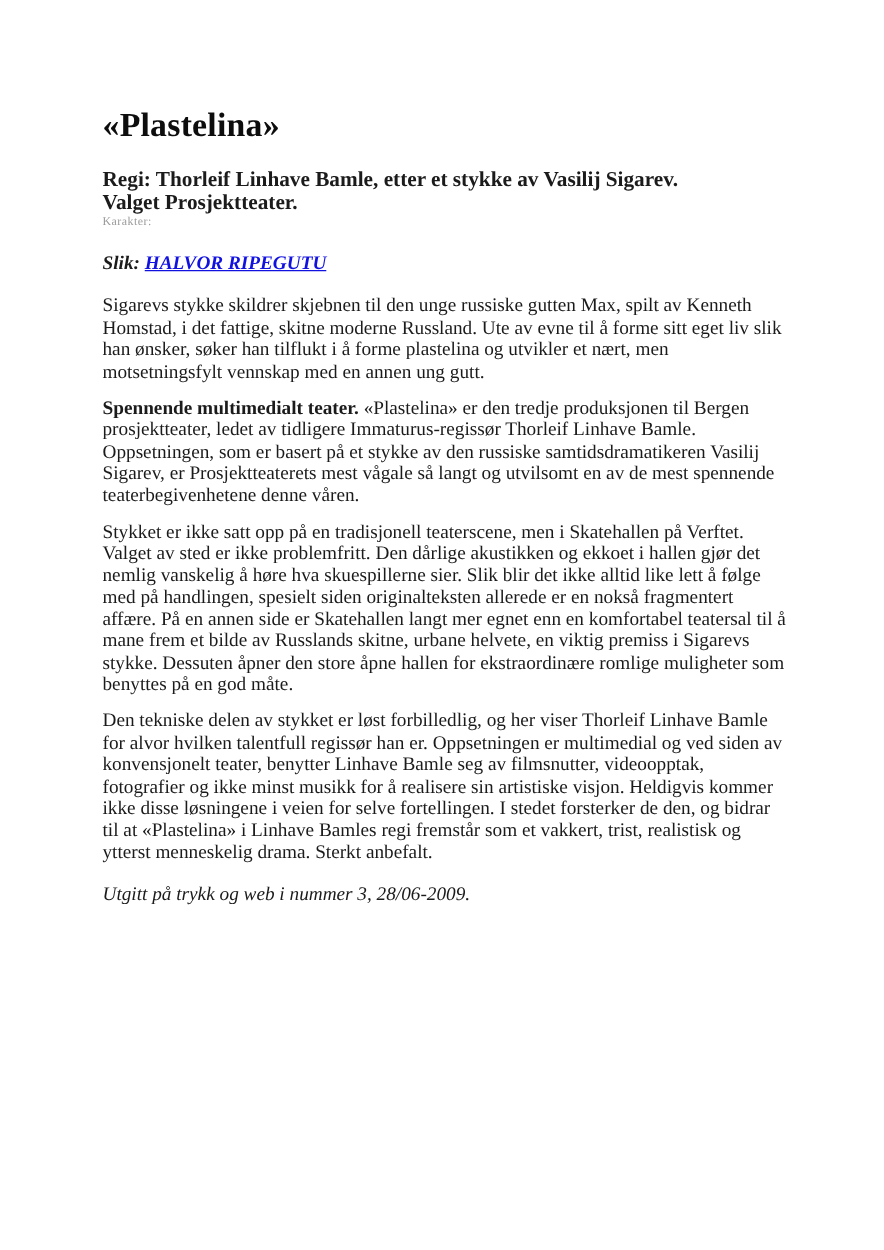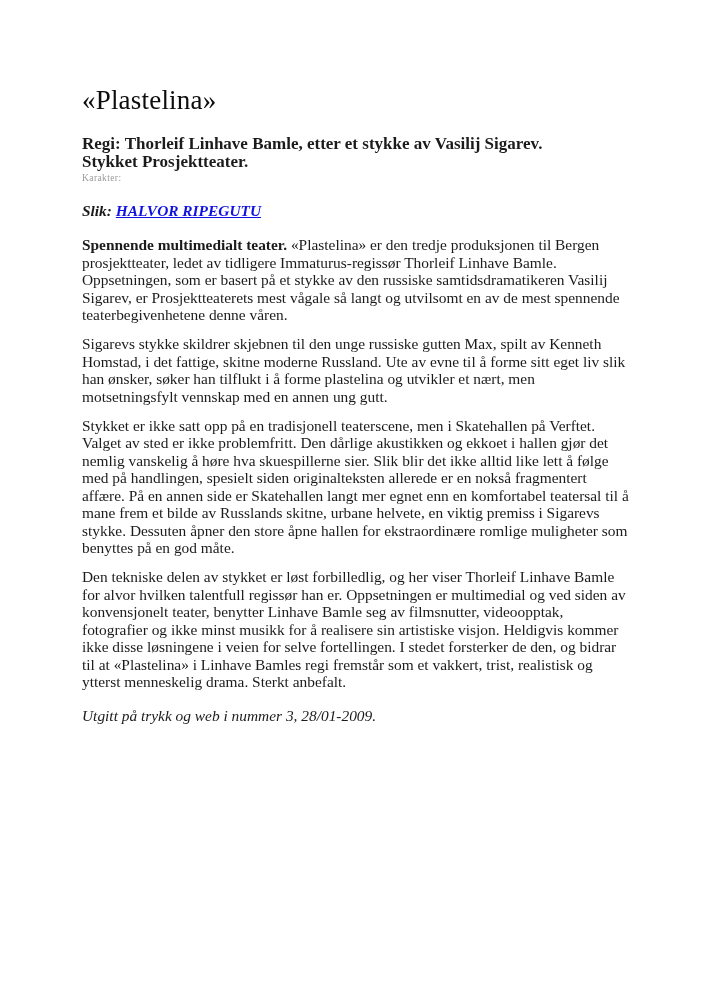--- a/index.html
+++ b/index.html
@@ -21,21 +21,21 @@
     overflow:hidden;
   }
   .page{
     width:707px;
     height:1000px;
     padding:84px 76px 0 82px;
   }
   .article-title{
     font-size:27px;
     line-height:32px;
-    font-weight:normal;
+    font-weight:bold;
     color:#0d0d0d;
     margin:0 0 19px 0;
     letter-spacing:0.2px;
   }
   .byline{
     font-size:17px;
     line-height:18px;
     font-weight:bold;
     margin:0 0 2px 0;
   }
@@ -93,47 +93,47 @@
 </style>
 </head>
 <body>
 
 <div class="page">
 
   <h1 class="article-title">«Plastelina»</h1>
 
   <p class="byline">
     <span>Regi: Thorleif Linhave Bamle, etter et stykke av Vasilij Sigarev.</span><br>
-    <span>Stykket Prosjektteater.</span>
+    <span>Valget Prosjektteater.</span>
   </p>
 
   <div class="rating">
     <div class="rating-label">Karakter:</div>
   </div>
 
   <p class="credit">
     <span>Slik:</span>
     <a href="#">HALVOR RIPEGUTU</a>
   </p>
 
   <p class="body-paragraph">
-    <span class="lead">Spennende multimedialt teater.</span>
-    <span>«Plastelina» er den tredje produksjonen til Bergen prosjektteater, ledet av tidligere Immaturus-regissør Thorleif Linhave Bamle. Oppsetningen, som er basert på et stykke av den russiske samtidsdramatikeren Vasilij Sigarev, er Prosjektteaterets mest vågale så langt og utvilsomt en av de mest spennende teaterbegivenhetene denne våren.</span>
+    <span class="lead"></span>
+    <span>Sigarevs stykke skildrer skjebnen til den unge russiske gutten Max, spilt av Kenneth Homstad, i det fattige, skitne moderne Russland. Ute av evne til å forme sitt eget liv slik han ønsker, søker han tilflukt i å forme plastelina og utvikler et nært, men motsetningsfylt vennskap med en annen ung gutt.</span>
   </p>
 
   <p class="body-paragraph">
-    <span class="lead"></span>
-    <span>Sigarevs stykke skildrer skjebnen til den unge russiske gutten Max, spilt av Kenneth Homstad, i det fattige, skitne moderne Russland. Ute av evne til å forme sitt eget liv slik han ønsker, søker han tilflukt i å forme plastelina og utvikler et nært, men motsetningsfylt vennskap med en annen ung gutt.</span>
+    <span class="lead">Spennende multimedialt teater.</span>
+    <span>«Plastelina» er den tredje produksjonen til Bergen prosjektteater, ledet av tidligere Immaturus-regissør Thorleif Linhave Bamle. Oppsetningen, som er basert på et stykke av den russiske samtidsdramatikeren Vasilij Sigarev, er Prosjektteaterets mest vågale så langt og utvilsomt en av de mest spennende teaterbegivenhetene denne våren.</span>
   </p>
 
   <p class="body-paragraph">
     <span class="lead"></span>
     <span>Stykket er ikke satt opp på en tradisjonell teaterscene, men i Skatehallen på Verftet. Valget av sted er ikke problemfritt. Den dårlige akustikken og ekkoet i hallen gjør det nemlig vanskelig å høre hva skuespillerne sier. Slik blir det ikke alltid like lett å følge med på handlingen, spesielt siden originalteksten allerede er en nokså fragmentert affære. På en annen side er Skatehallen langt mer egnet enn en komfortabel teatersal til å mane frem et bilde av Russlands skitne, urbane helvete, en viktig premiss i Sigarevs stykke. Dessuten åpner den store åpne hallen for ekstraordinære romlige muligheter som benyttes på en god måte.</span>
   </p>
 
   <p class="body-paragraph">
     <span class="lead"></span>
     <span>Den tekniske delen av stykket er løst forbilledlig, og her viser Thorleif Linhave Bamle for alvor hvilken talentfull regissør han er. Oppsetningen er multimedial og ved siden av konvensjonelt teater, benytter Linhave Bamle seg av filmsnutter, videoopptak, fotografier og ikke minst musikk for å realisere sin artistiske visjon. Heldigvis kommer ikke disse løsningene i veien for selve fortellingen. I stedet forsterker de den, og bidrar til at «Plastelina» i Linhave Bamles regi fremstår som et vakkert, trist, realistisk og ytterst menneskelig drama. Sterkt anbefalt.</span>
   </p>
 
-  <p class="footer-note">Utgitt på trykk og web i nummer 3, 28/01-2009.</p>
+  <p class="footer-note">Utgitt på trykk og web i nummer 3, 28/06-2009.</p>
 
 </div>
 
 </body></html>

